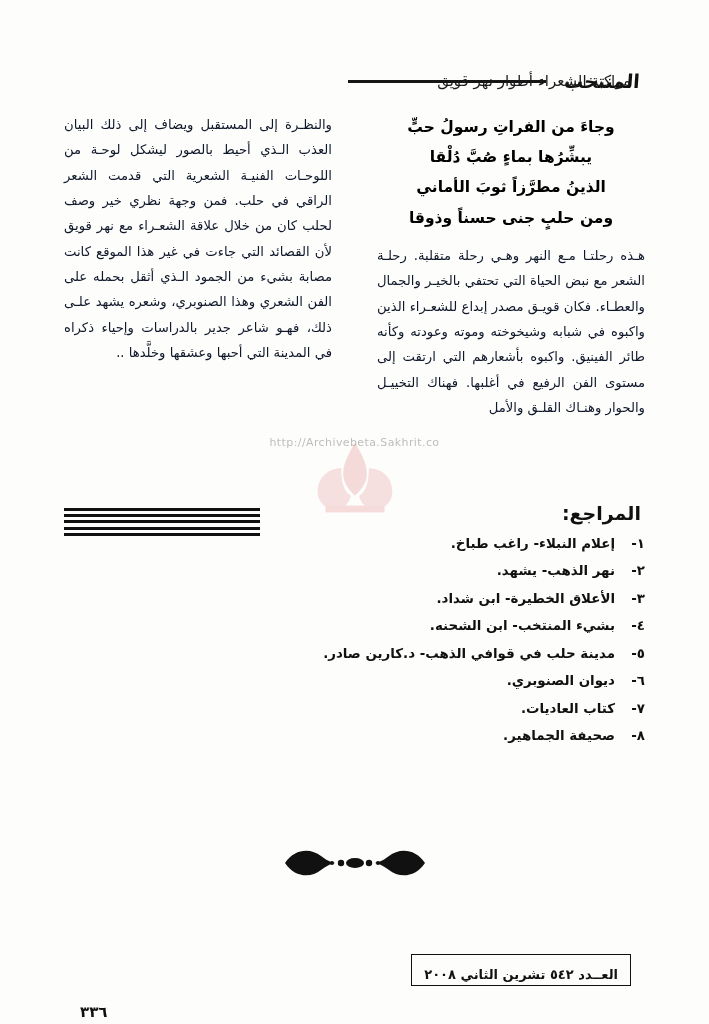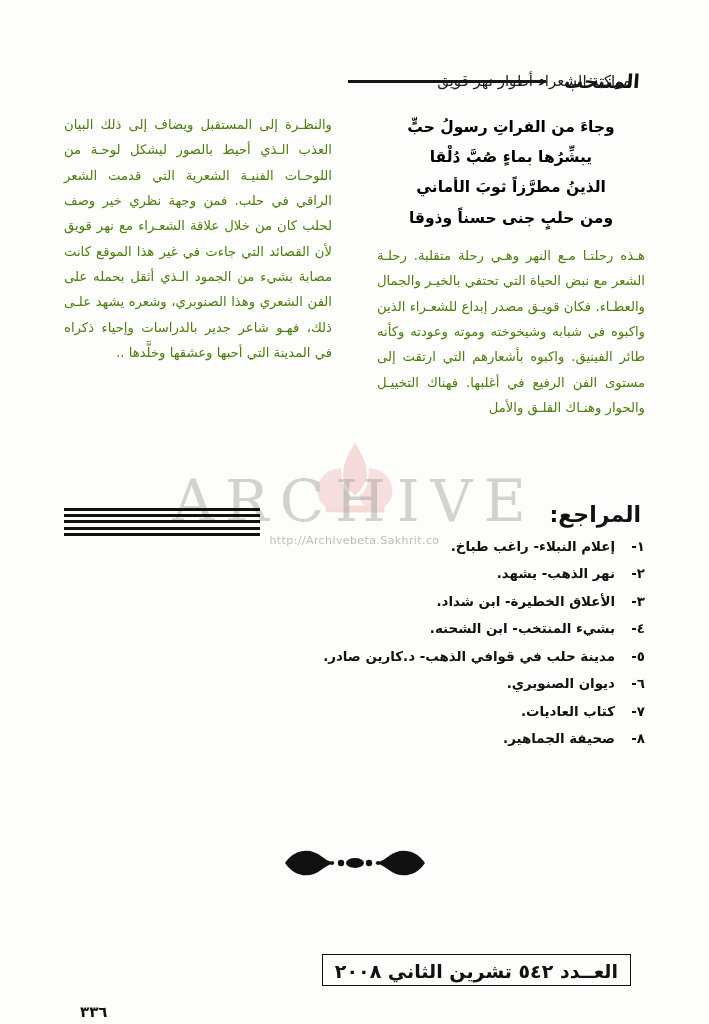--- a/index.html
+++ b/index.html
@@ -84,33 +84,33 @@
     letter-spacing: 0.6px;
     margin-bottom: 10px;
   }
   .poem div { white-space: nowrap; }
 
   .body-text {
     font-size: 13.2px;
     line-height: 1.92;
     text-align: justify;
     text-justify: inter-word;
-    color: #4d7c0f;
+    color: #0f172a;
   }
   .body-text p { margin: 0 0 2px 0; }
 
   
   .refs {
     position: absolute;
     top: 502px;
     right: 64px;
     width: 360px;
   }
   .refs-title {
-    font-size: 22px;
+    font-size: 19px;
     font-weight: bold;
     color: #111;
     margin: 0 0 6px 0;
     padding-right: 4px;
   }
   .refs-list {
     margin: 0;
     padding: 0;
     list-style: none;
     font-size: 13.4px;
@@ -194,22 +194,22 @@
     bottom: 44px;
     left: 64px;
     right: 64px;
     height: 26px;
   }
   .footer-issue {
     position: absolute;
     right: 14px;
     top: 0;
     border: 1.6px solid #111;
-    padding: 5px 12px 3px 12px;
-    font-size: 19px;
+    padding: 12px 12px 3px 12px;
+    font-size: 13px;
     font-weight: bold;
     white-space: nowrap;
     color: #111;
   }
   .footer-page {
     position: absolute;
     left: 16px;
     top: 3px;
     font-size: 15px;
     font-weight: bold;
@@ -251,21 +251,20 @@
 
   </div>
 
   <div class="watermark">
     <svg class="wm-fleur" viewBox="0 0 120 80">
       <path d="M60 4 C52 18 48 26 48 36 C48 46 54 52 60 58 C66 52 72 46 72 36 C72 26 68 18 60 4 Z" fill="#ecb9b9"></path>
       <path d="M46 30 C32 30 22 40 22 54 C22 64 30 72 40 72 C48 72 54 66 56 58 C48 54 46 42 46 30 Z" fill="#f0c5c5"></path>
       <path d="M74 30 C88 30 98 40 98 54 C98 64 90 72 80 72 C72 72 66 66 64 58 C72 54 74 42 74 30 Z" fill="#f0c5c5"></path>
       <rect x="30" y="68" width="60" height="7" fill="#eebcbc"></rect>
     </svg>
-    <div class="wm-word">ARCHIVE</div>
     <div class="wm-url">http://Archivebeta.Sakhrit.co</div>
   </div>
 
   <div class="stripes">
     <i></i>
       <i></i>
       <i></i>
       <i></i>
       <i></i>
   </div>

